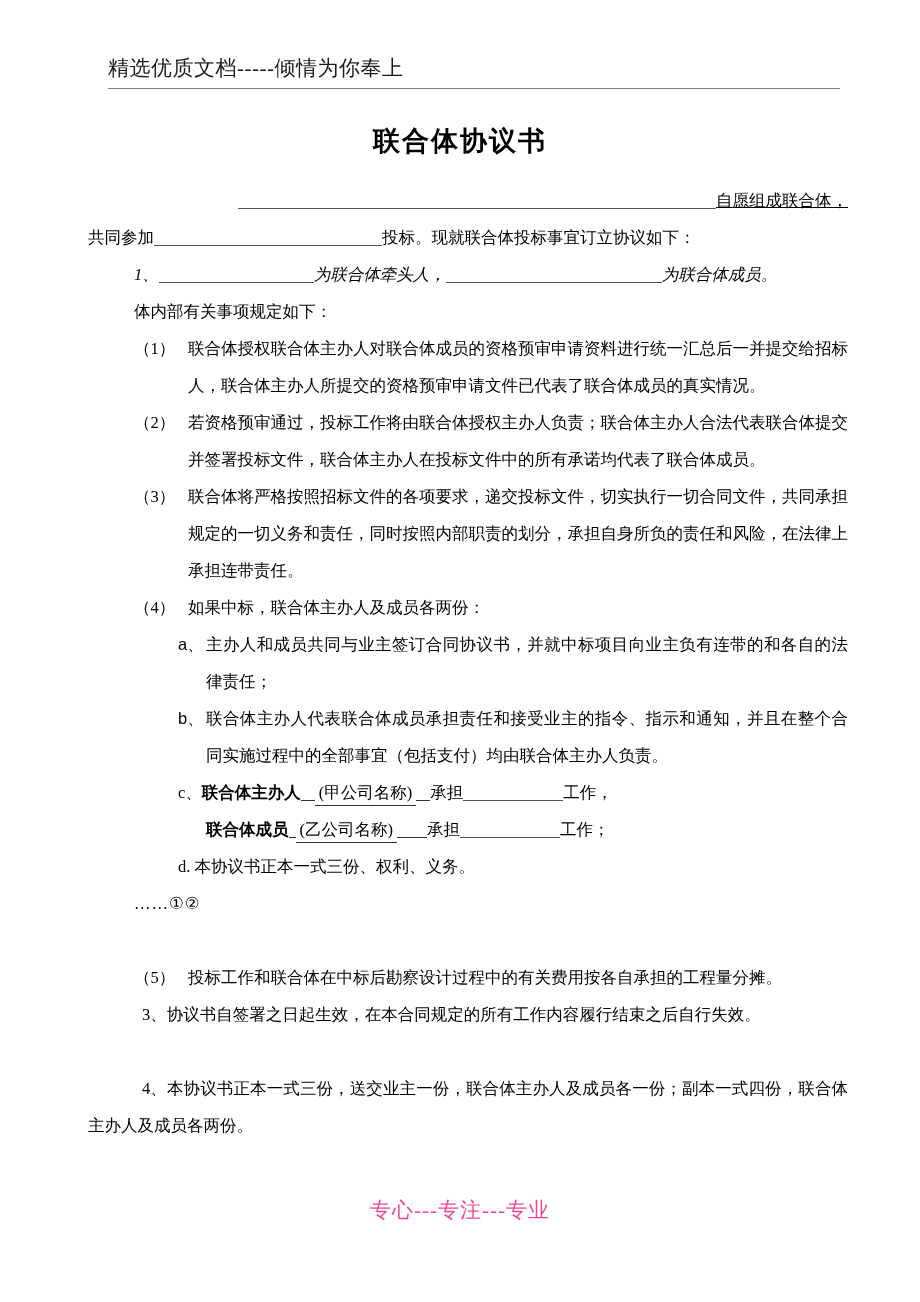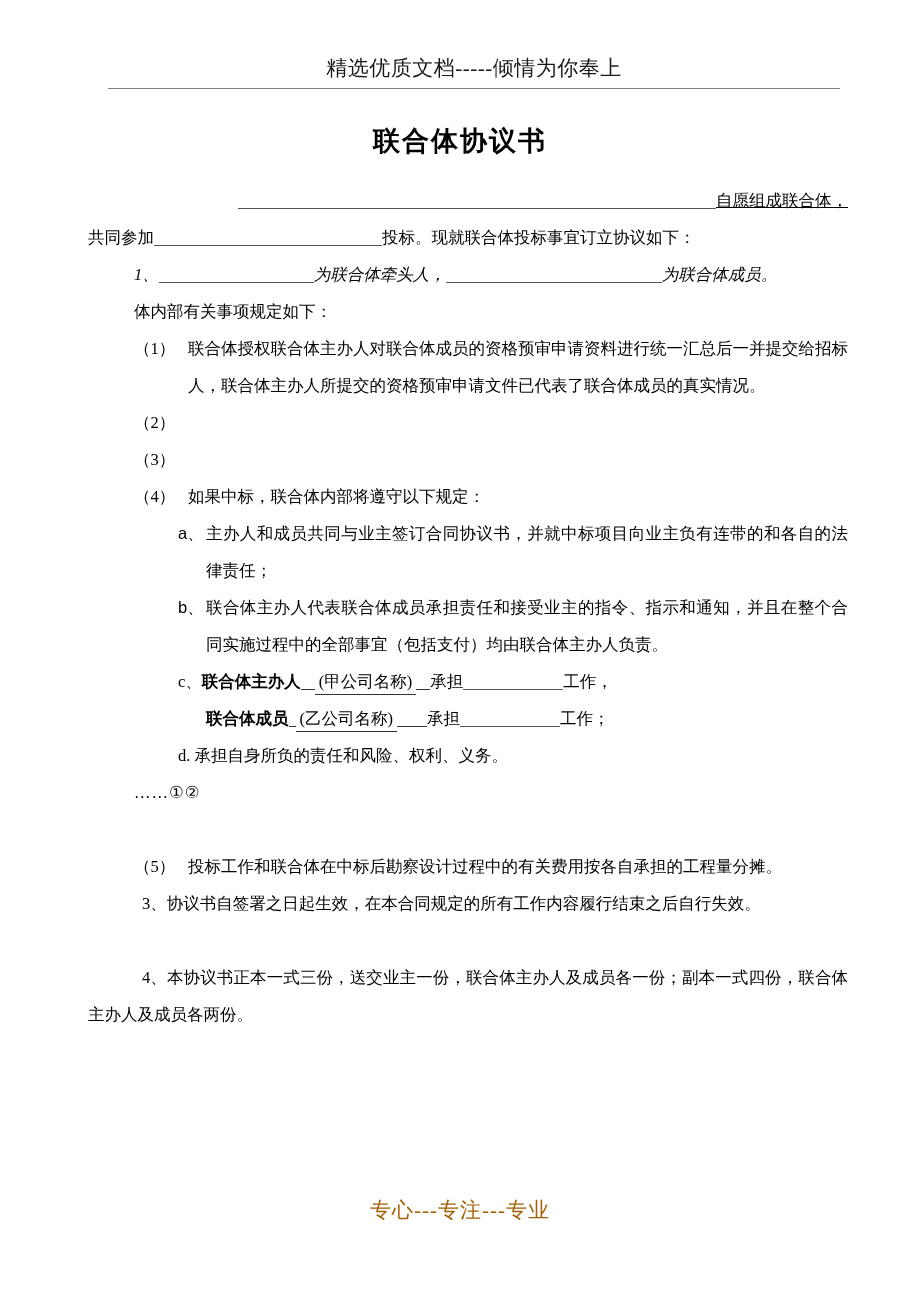--- a/index.html
+++ b/index.html
@@ -24,21 +24,20 @@
   }
 
   
   .header-zone {
     position: absolute;
     left: 108px;
     top: 54px;
     width: 732px;
   }
   .header-text {
-    text-align: center;
     font-size: 21px;
     line-height: 28px;
     letter-spacing: 0.5px;
     color: #1a1a1a;
     font-family: "Liberation Serif", "DejaVu Serif", serif;
   }
   .header-rule {
     margin-top: 6px;
     border-bottom: 1.2px solid #808080;
     width: 732px;
@@ -149,21 +148,21 @@
   
   .footer-text {
     position: absolute;
     left: 0;
     top: 1196px;
     width: 920px;
     text-align: center;
     font-size: 21px;
     line-height: 28px;
     letter-spacing: 1px;
-    color: #a16207;
+    color: #ec4899;
   }
 </style>
 </head>
 <body>
 
 <div class="page">
 
   <div class="header-zone">
     <div class="header-text">精选优质文档-----倾情为你奉上</div>
     <div class="header-rule"></div>
@@ -189,29 +188,31 @@
       <span>体内部有关事项规定如下：</span>
     </p>
 
     <div class="num-item">
       <span class="marker">（1）</span>
       <span class="content">联合体授权联合体主办人对联合体成员的资格预审申请资料进行统一汇总后一并提交给招标人，联合体主办人所提交的资格预审申请文件已代表了联合体成员的真实情况。</span>
     </div>
 
     <div class="num-item">
       <span class="marker">（2）</span>
+      <span class="content">若资格预审通过，投标工作将由联合体授权主办人负责；联合体主办人合法代表联合体提交并签署投标文件，联合体主办人在投标文件中的所有承诺均代表了联合体成员。</span>
     </div>
 
     <div class="num-item">
       <span class="marker">（3）</span>
+      <span class="content">联合体将严格按照招标文件的各项要求，递交投标文件，切实执行一切合同文件，共同承担规定的一切义务和责任，同时按照内部职责的划分，承担自身所负的责任和风险，在法律上承担连带责任。</span>
     </div>
 
     <div class="num-item">
       <span class="marker">（4）</span>
-      <span class="content">如果中标，联合体内部将遵守以下规定：</span>
+      <span class="content">如果中标，联合体主办人及成员各两份：</span>
     </div>
 
     <div class="sub-item">
       <span class="marker">a、</span>
       <span class="content">主办人和成员共同与业主签订合同协议书，并就中标项目向业主负有连带的和各自的法律责任；</span>
     </div>
 
     <div class="sub-item">
       <span class="marker">b、</span>
       <span class="content">联合体主办人代表联合体成员承担责任和接受业主的指令、指示和通知，并且在整个合同实施过程中的全部事宜（包括支付）均由联合体主办人负责。</span>
@@ -219,21 +220,21 @@
 
     <p class="cd-line">
       <span>c、</span><span class="bold">联合体主办人</span><span class="ul-pad" style="width:14px;"></span><span class="ul-text">(甲公司名称)</span><span class="ul-pad" style="width:14px;"></span><span>承担</span><span class="blank blank-s"></span><span>工作，</span>
     </p>
 
     <p class="cd-line2">
       <span class="bold">联合体成员</span><span class="ul-pad" style="width:7px;"></span><span class="ul-text">(乙公司名称)</span><span class="ul-pad" style="width:30px;"></span><span>承担</span><span class="blank blank-s"></span><span>工作；</span>
     </p>
 
     <p class="cd-line">
-      <span>d.</span>&nbsp;<span>承担自身所负的责任和风险、权利、义务。</span>
+      <span>d.</span>&nbsp;<span>本协议书正本一式三份、权利、义务。</span>
     </p>
 
     <p class="ellipsis-line">……①②</p>
 
     <div class="spacer-line"></div>
 
     <div class="num-item">
       <span class="marker">（5）</span>
       <span class="content">投标工作和联合体在中标后勘察设计过程中的有关费用按各自承担的工程量分摊。</span>
     </div>

